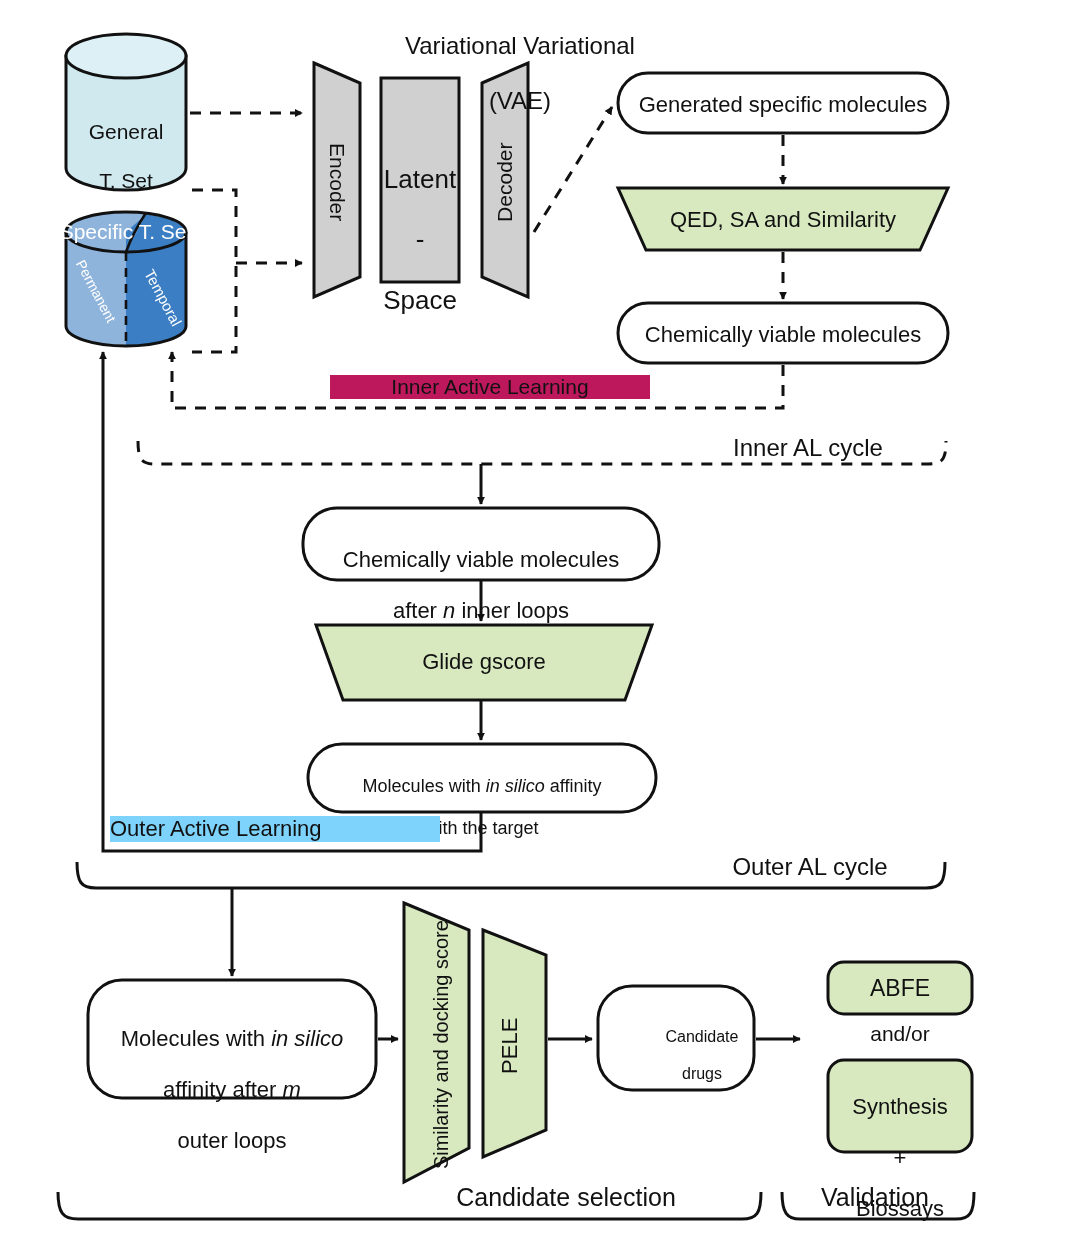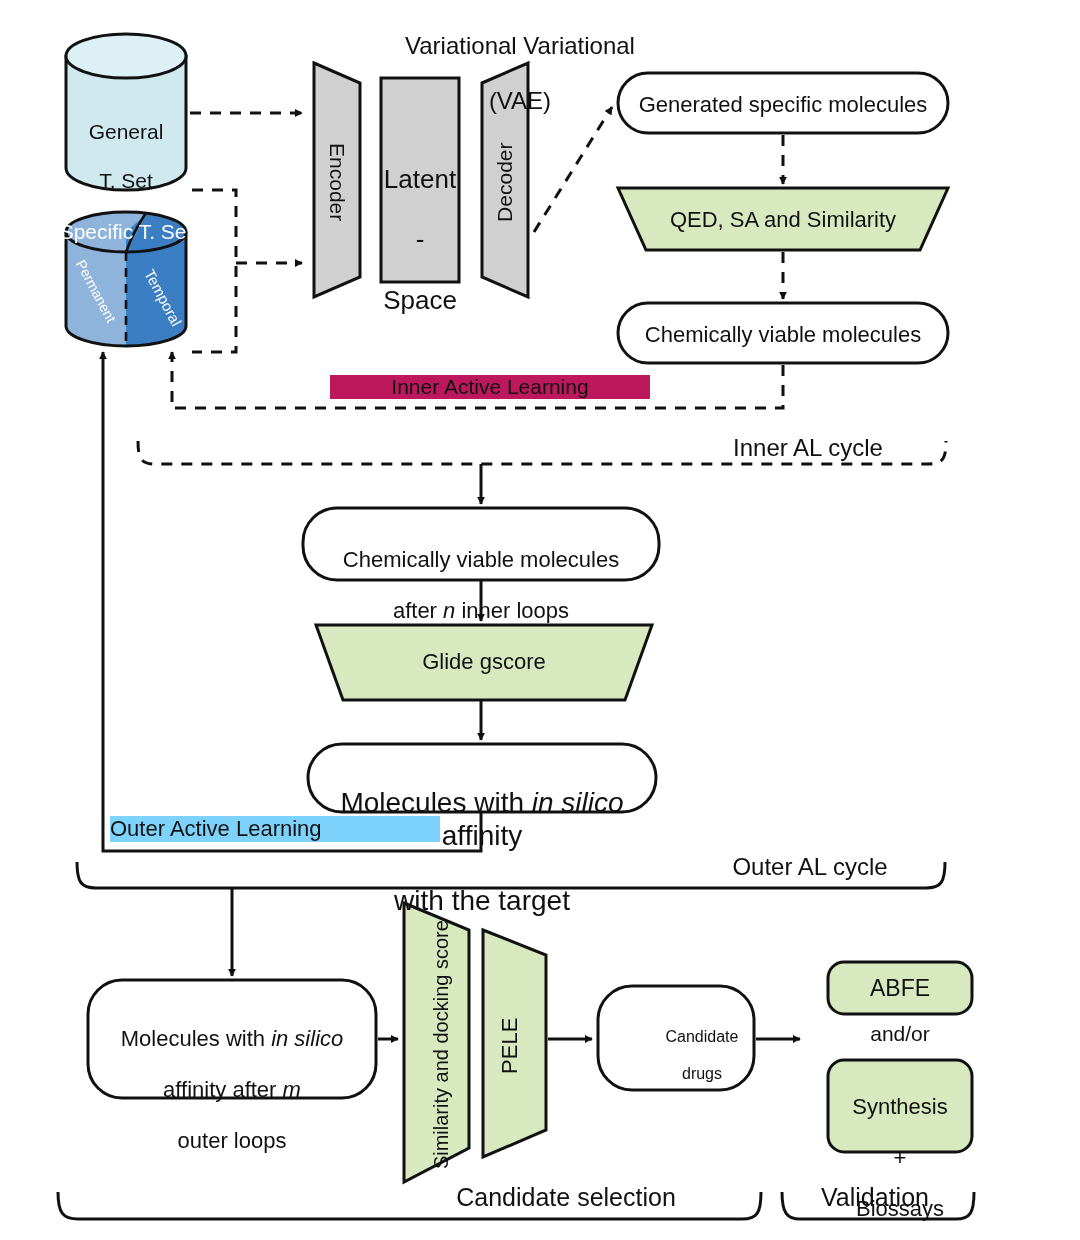--- a/index.html
+++ b/index.html
@@ -162,21 +162,21 @@
 
 <div class="lbl" style="left:688px;top:422px;width:240px;font-size:24px;margin-top:12px;">Inner AL cycle</div>
 
 <div class="lbl" style="left:303px;top:521px;width:356px;font-size:22px;">
   <span>Chemically viable molecules</span><br>
   <span>after </span><span class="it">n</span><span> inner loops</span>
 </div>
 
 <div class="lbl" style="left:316px;top:649px;width:336px;font-size:22px;">Glide gscore</div>
 
-<div class="lbl" style="left:308px;top:755px;width:348px;font-size:28px;">
+<div class="lbl" style="left:308px;top:755px;width:348px;font-size:18px;">
   <span>Molecules with </span><span class="it">in silico</span><span> affinity</span><br>
   <span>with the target</span>
 </div>
 
 <div class="lbl" style="left:110px;top:816px;width:330px;font-size:22px;text-align:left;background:#7dd3fc;">Outer Active Learning</div>
 
 <div class="lbl" style="left:690px;top:853px;width:240px;font-size:24px;">Outer AL cycle</div>
 
 <div class="lbl" style="left:88px;top:1000px;width:288px;font-size:22px;">
   <span>Molecules with </span><span class="it">in silico</span><br>

